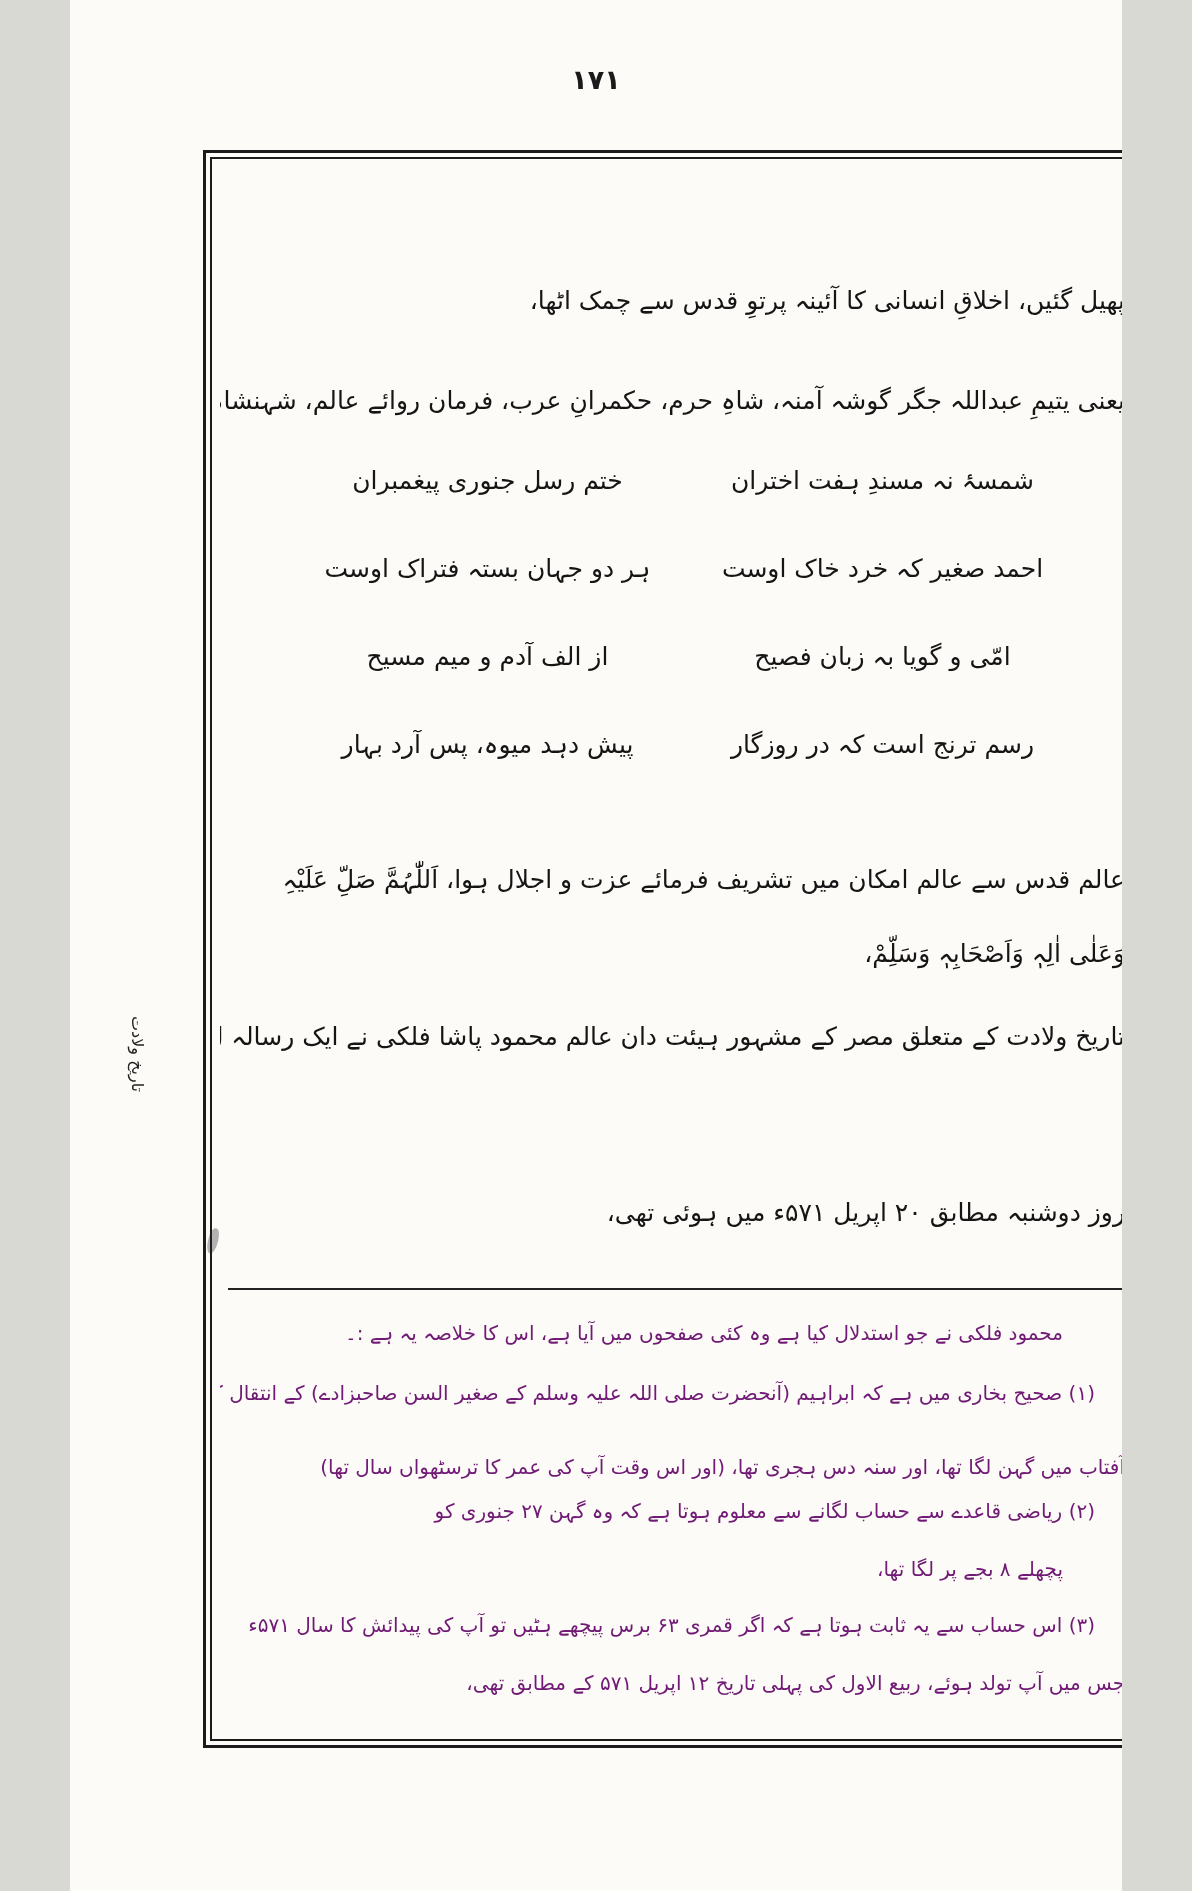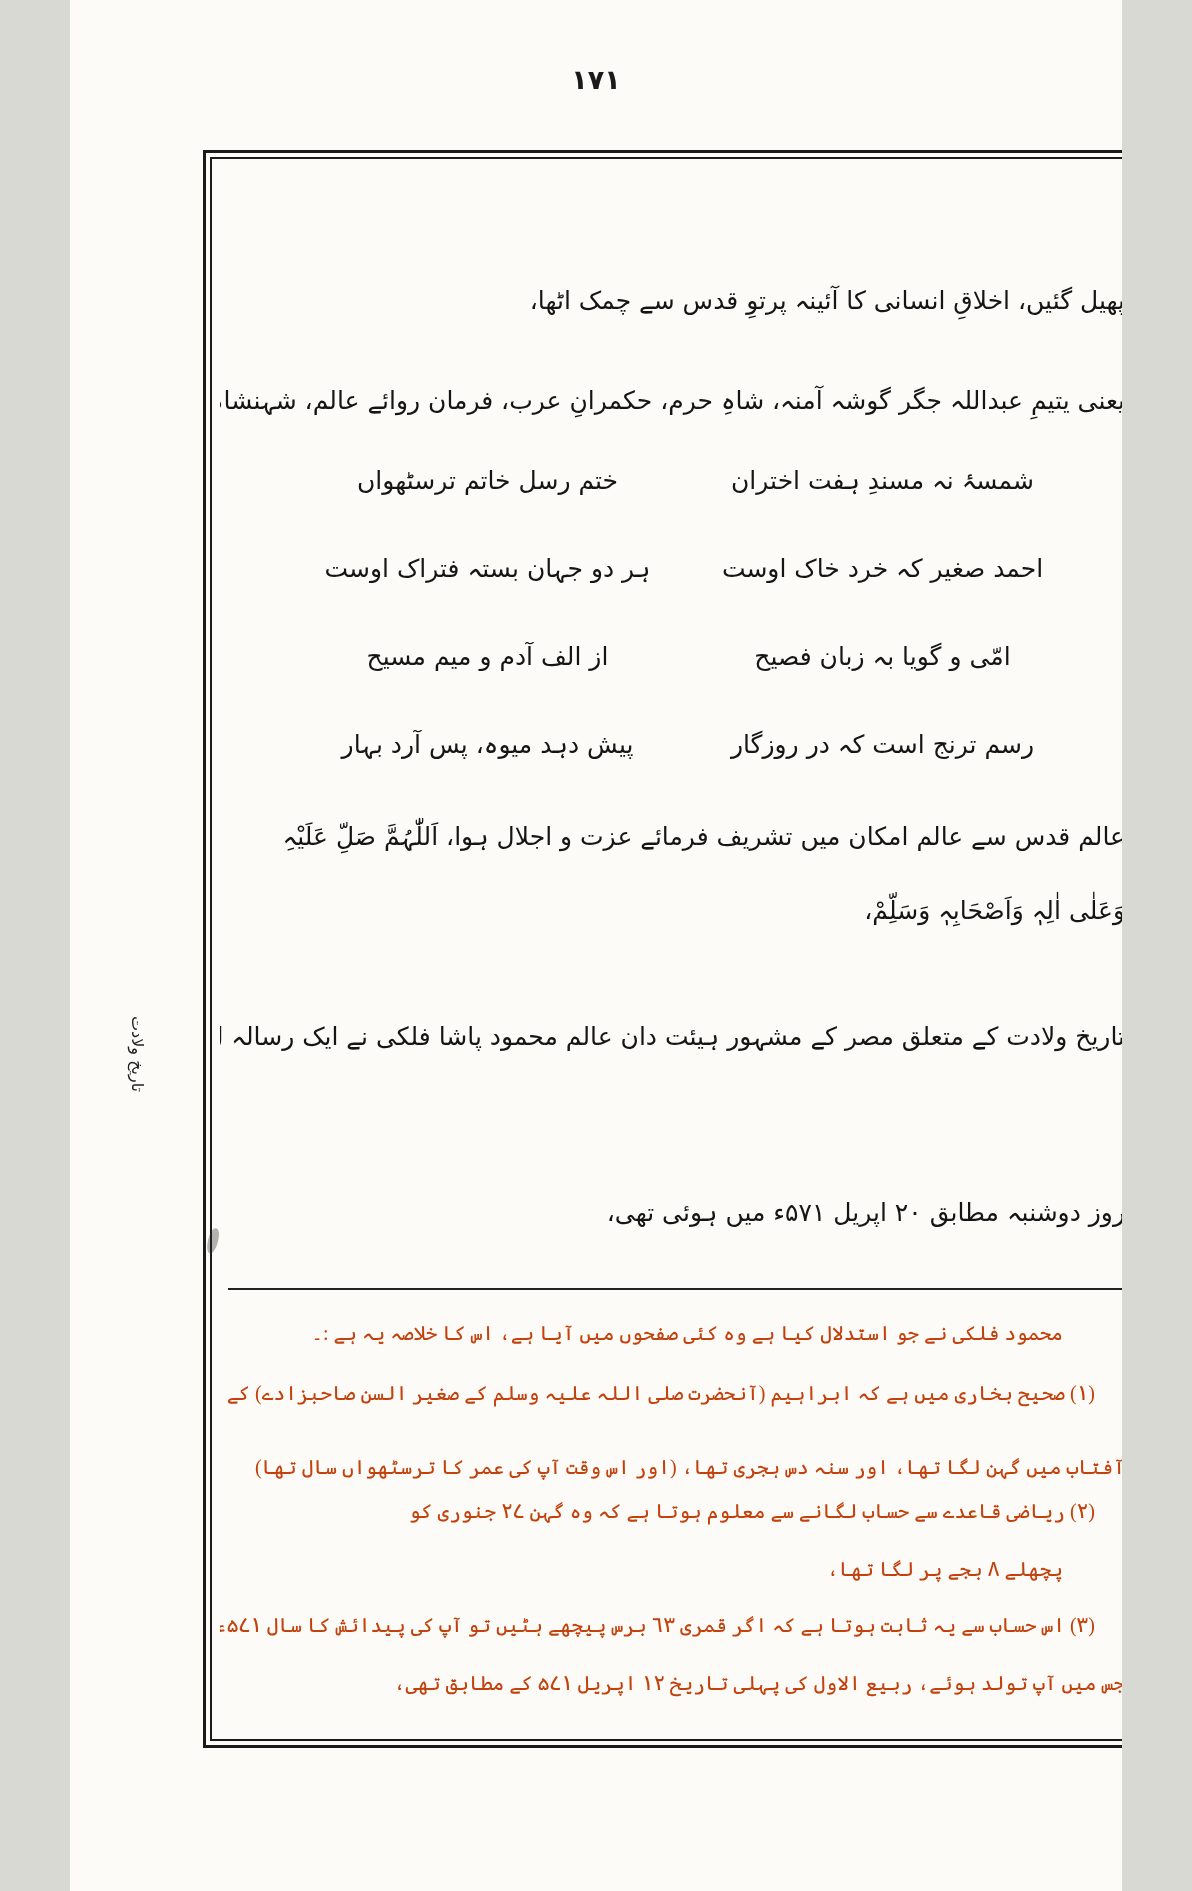--- a/index.html
+++ b/index.html
@@ -55,22 +55,22 @@
   .ln{
     position:absolute;
     right:0;
     left:0;
     text-align:right;
     white-space:nowrap;
     font-size:25px;
     line-height:1.5;
     color:#151515;
   }
-  .ln.salat{ font-size:25px; }
-  .ln.foot{ font-size:20px; color:#c2410c;font-family:Liberation Serif, serif; }
+  .ln.salat{ font-size:25px;margin-top:43px; }
+  .ln.foot{ font-size:20px; color:#701a75; }
   .verse-row{
     position:absolute;
     right:45px;
     left:70px;
     display:flex;
     direction:rtl;
     white-space:nowrap;
   }
   .verse-half{
     width:50%;
@@ -118,21 +118,21 @@
     <div class="frame-inner"></div>
   </div>
 
   <div class="content">
 
     <div class="ln" style="top:132px;">پھیل گئیں، اخلاقِ انسانی کا آئینہ پرتوِ قدس سے چمک اٹھا،</div>
     <div class="ln" style="top:232px;">یعنی یتیمِ عبداللہ جگر گوشہ آمنہ، شاہِ حرم، حکمرانِ عرب، فرمان روائے عالم، شہنشاہِ کونین</div>
 
     <div class="verse-row" style="top:316px;">
       <span class="verse-half">شمسۂ نہ مسندِ ہفت اختران</span>
-      <span class="verse-half">ختم رسل خاتم ترسٹھواں</span>
+      <span class="verse-half">ختم رسل جنوری پیغمبران</span>
     </div>
     <div class="verse-row" style="top:404px;">
       <span class="verse-half">احمد صغیر کہ خرد خاک اوست</span>
       <span class="verse-half">ہر دو جہان بستہ فتراک اوست</span>
     </div>
     <div class="verse-row" style="top:492px;">
       <span class="verse-half">امّی و گویا بہ زبان فصیح</span>
       <span class="verse-half">از الف آدم و میم مسیح</span>
     </div>
     <div class="verse-row" style="top:580px;">

